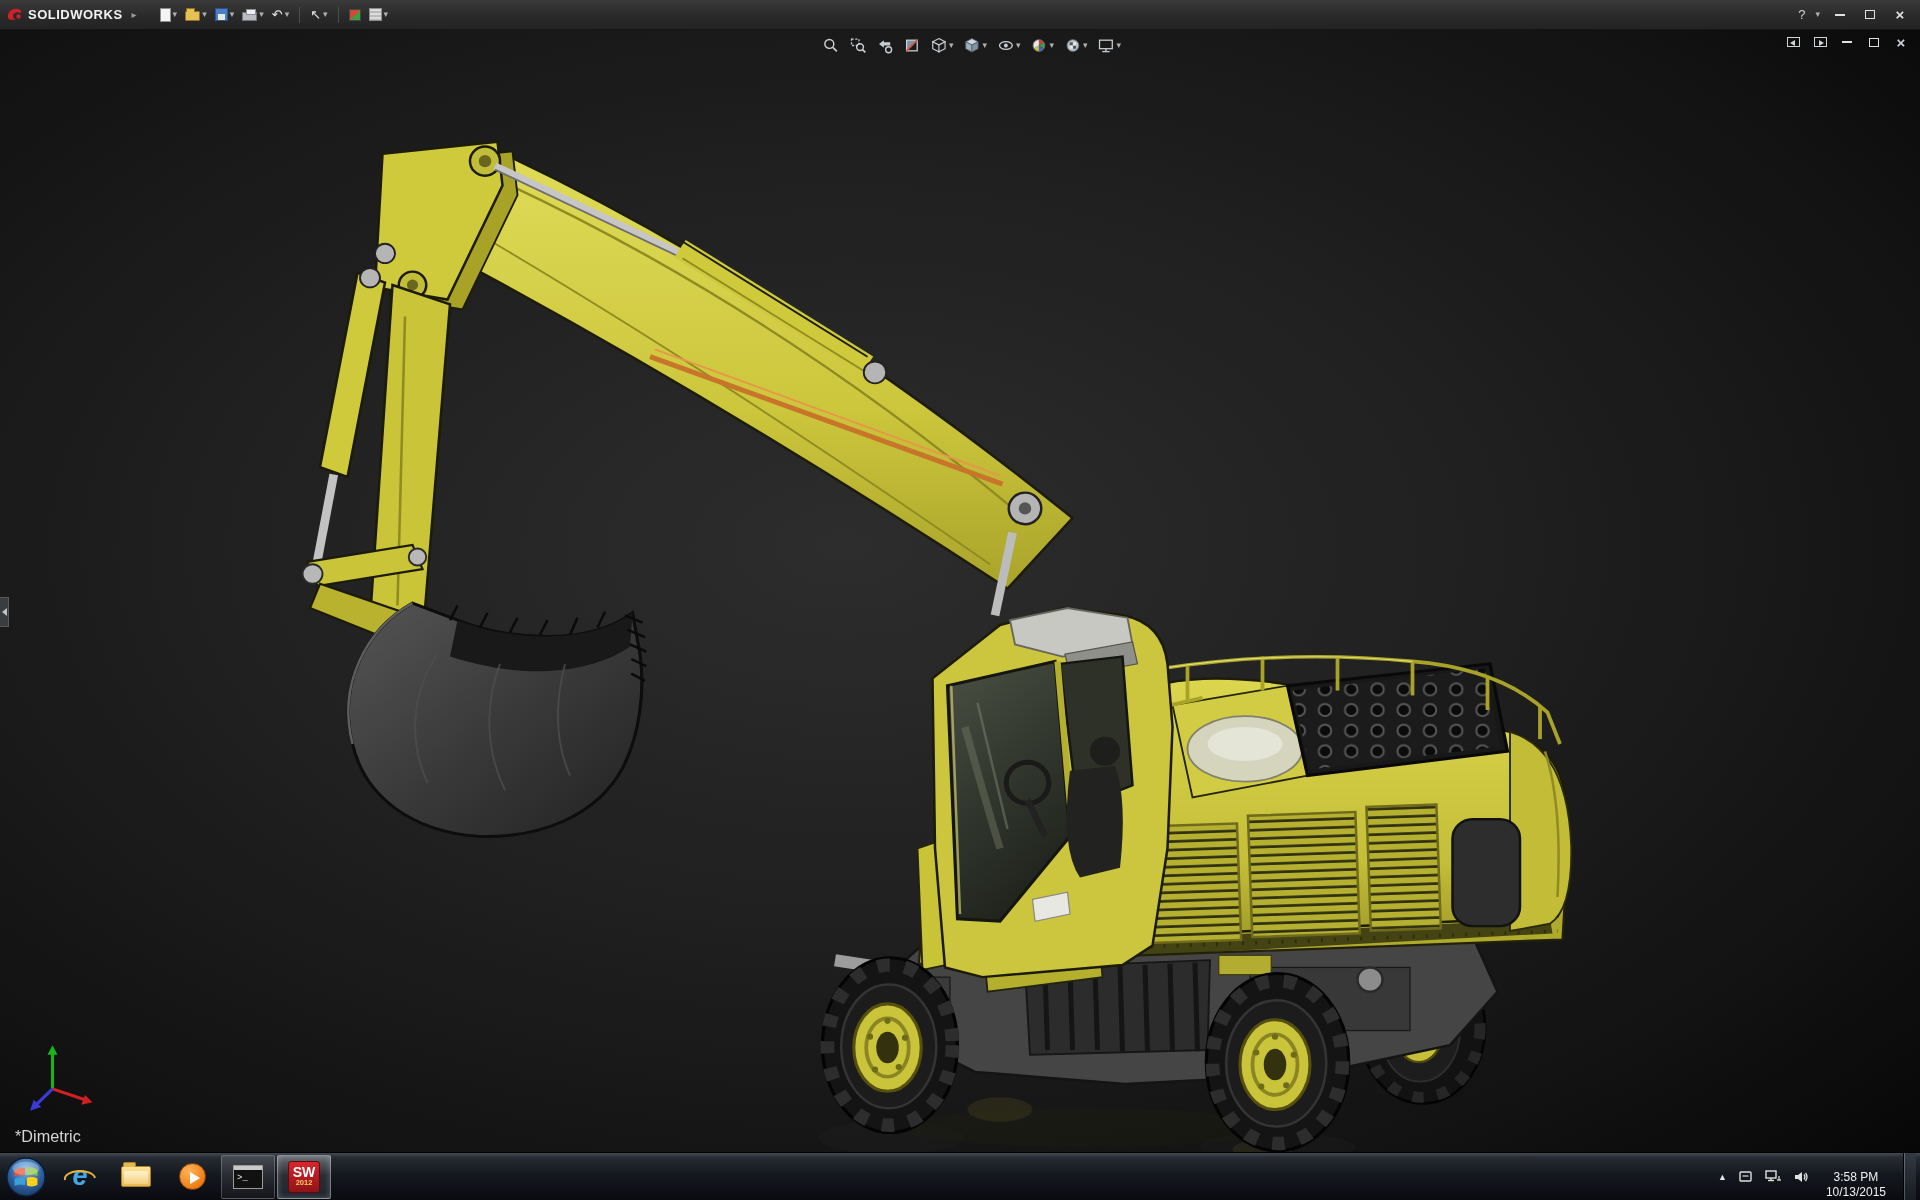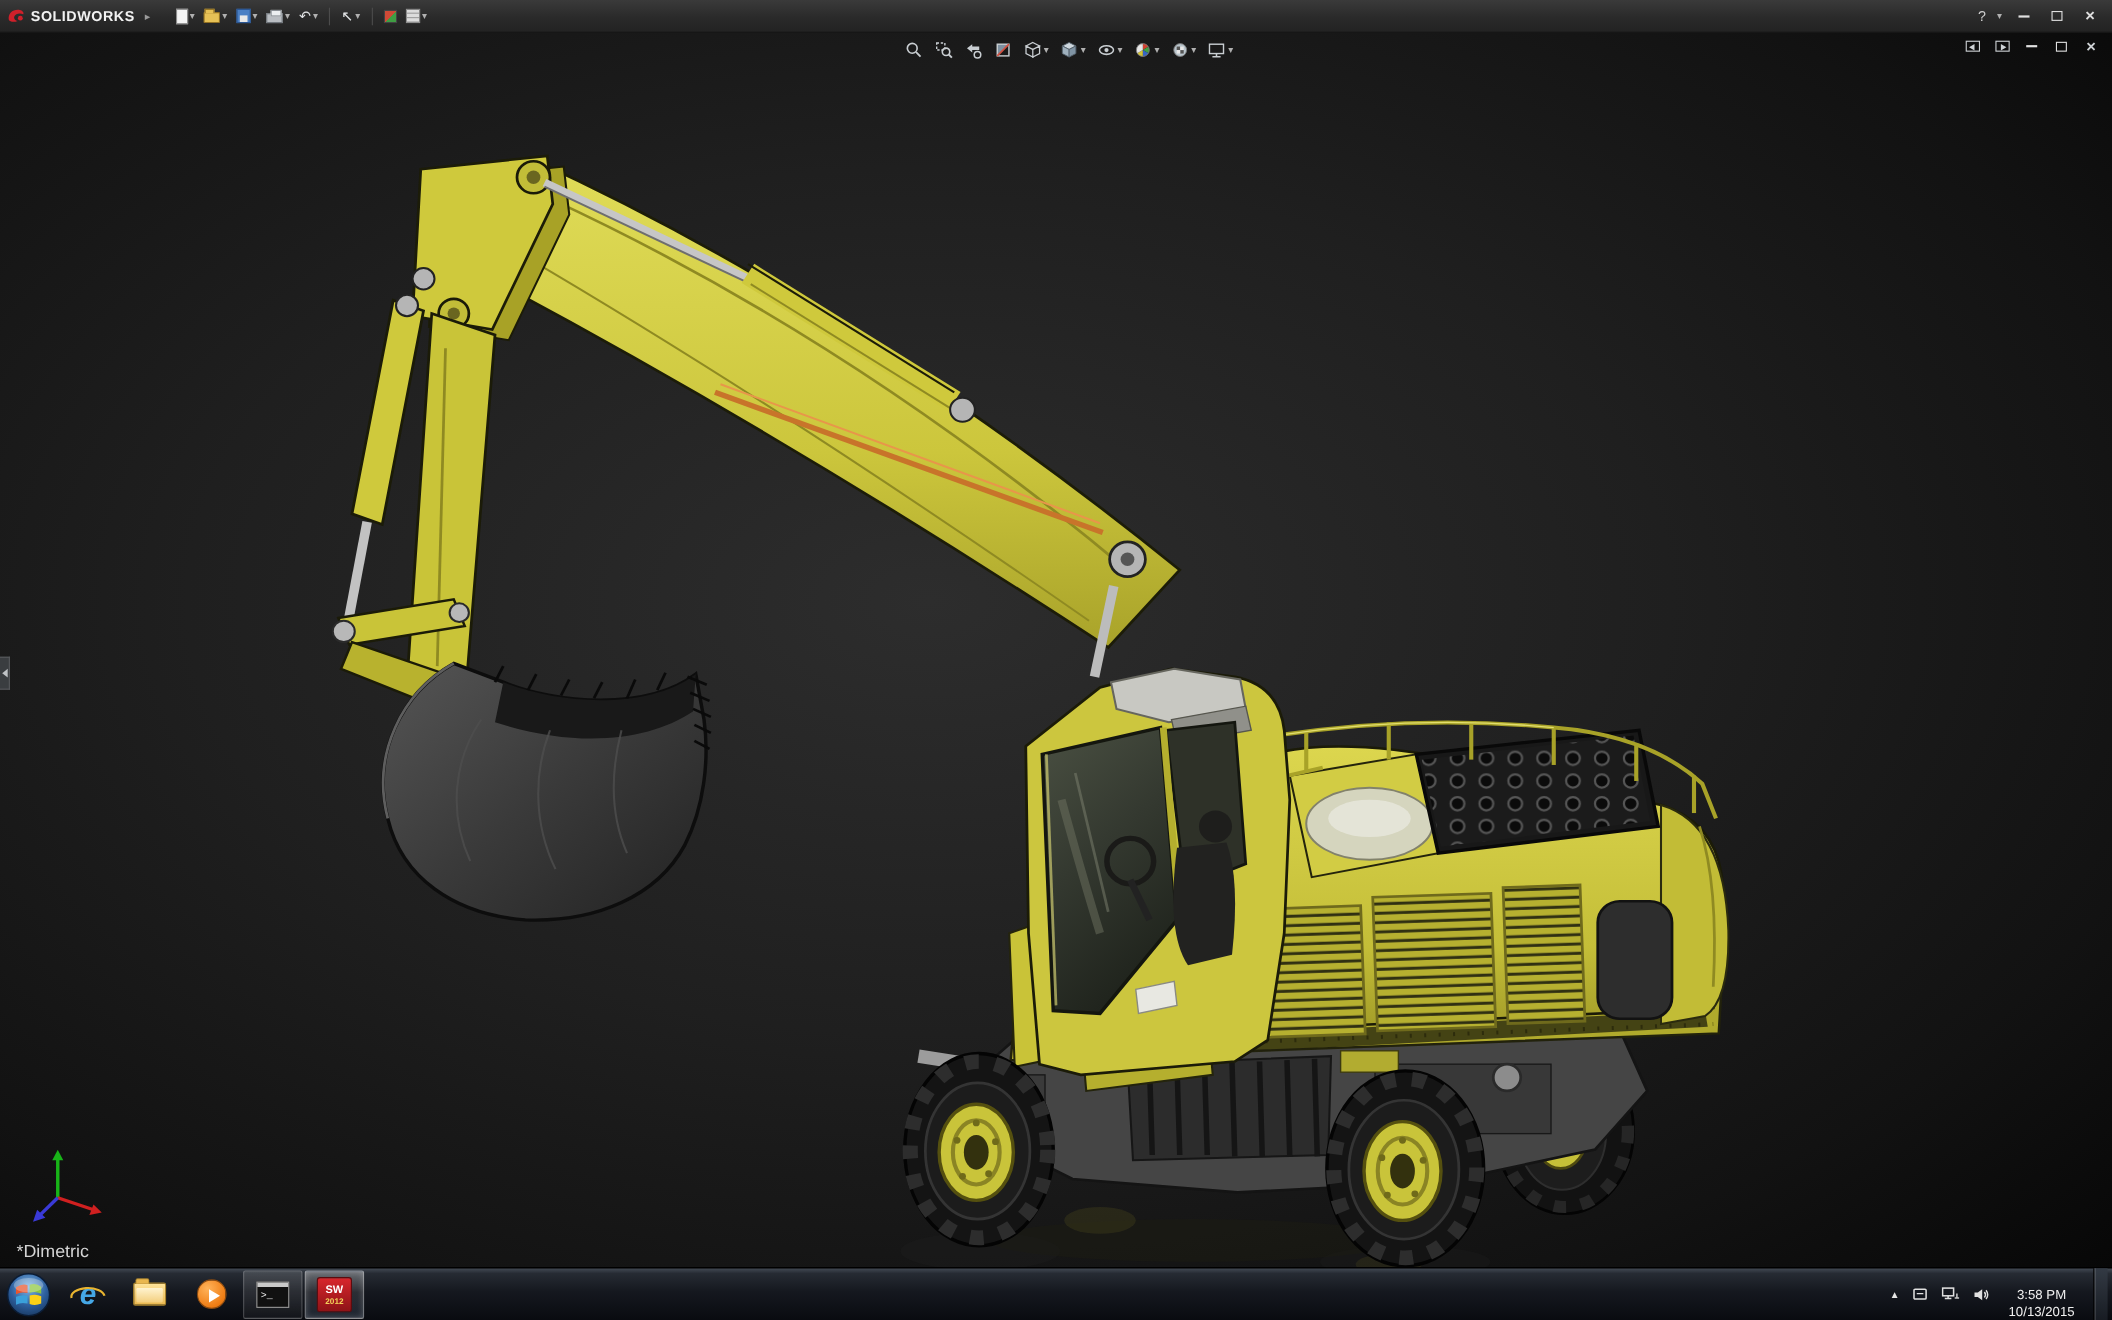--- a/index.html
+++ b/index.html
@@ -91,21 +91,21 @@
     background:radial-gradient(circle at 35% 30%,#ffb35a,#ef7d14 70%,#c45f08); border:1px solid #8a4a10; }
   .media-ic::after { content:""; position:absolute; left:10px; top:8px; width:0; height:0;
     border-top:6px solid transparent; border-bottom:6px solid transparent; border-left:10px solid #fff; }
   .console-ic { position:relative; width:30px; height:24px; background:#111; border:1px solid #9a9a9a; }
   .console-ic .cbar { position:absolute; top:0; left:0; right:0; height:4px; background:#c9c9c9; }
   .console-ic .ctxt { position:absolute; top:7px; left:3px; font-family:"Liberation Mono",monospace;
     font-size:9px; color:#eee; }
   .sw-ic { position:relative; width:32px; height:32px; border-radius:3px;
     background:linear-gradient(#d8262c,#8e1317); border:1px solid #5c0c0f;
     display:flex; flex-direction:column; align-items:center; justify-content:center; }
-  .sw-ic .sw-t { color:#fff; font-weight:bold; font-size:10px; line-height:13px; }
+  .sw-ic .sw-t { color:#fff; font-weight:bold; font-size:14px; line-height:13px; }
   .sw-ic .sw-y { color:#f2cf5a; font-size:7.5px; line-height:8px; font-weight:bold; }
   .tray { margin-left:auto; display:flex; align-items:center; gap:11px; padding-right:4px; height:100%; }
   .tray-expand { color:#e6e6e6; font-size:9px; }
   .clock { text-align:center; color:#f0f0f0; font-size:12px; line-height:15px; padding:0 6px;margin-top:16px; }
   .show-desktop { width:13px; height:48px; border-left:1px solid #000;
     box-shadow:inset 1px 0 0 rgba(255,255,255,.25);
     background:linear-gradient(180deg,#333a44,#171b22); }
 </style>
 </head>
 <body>

